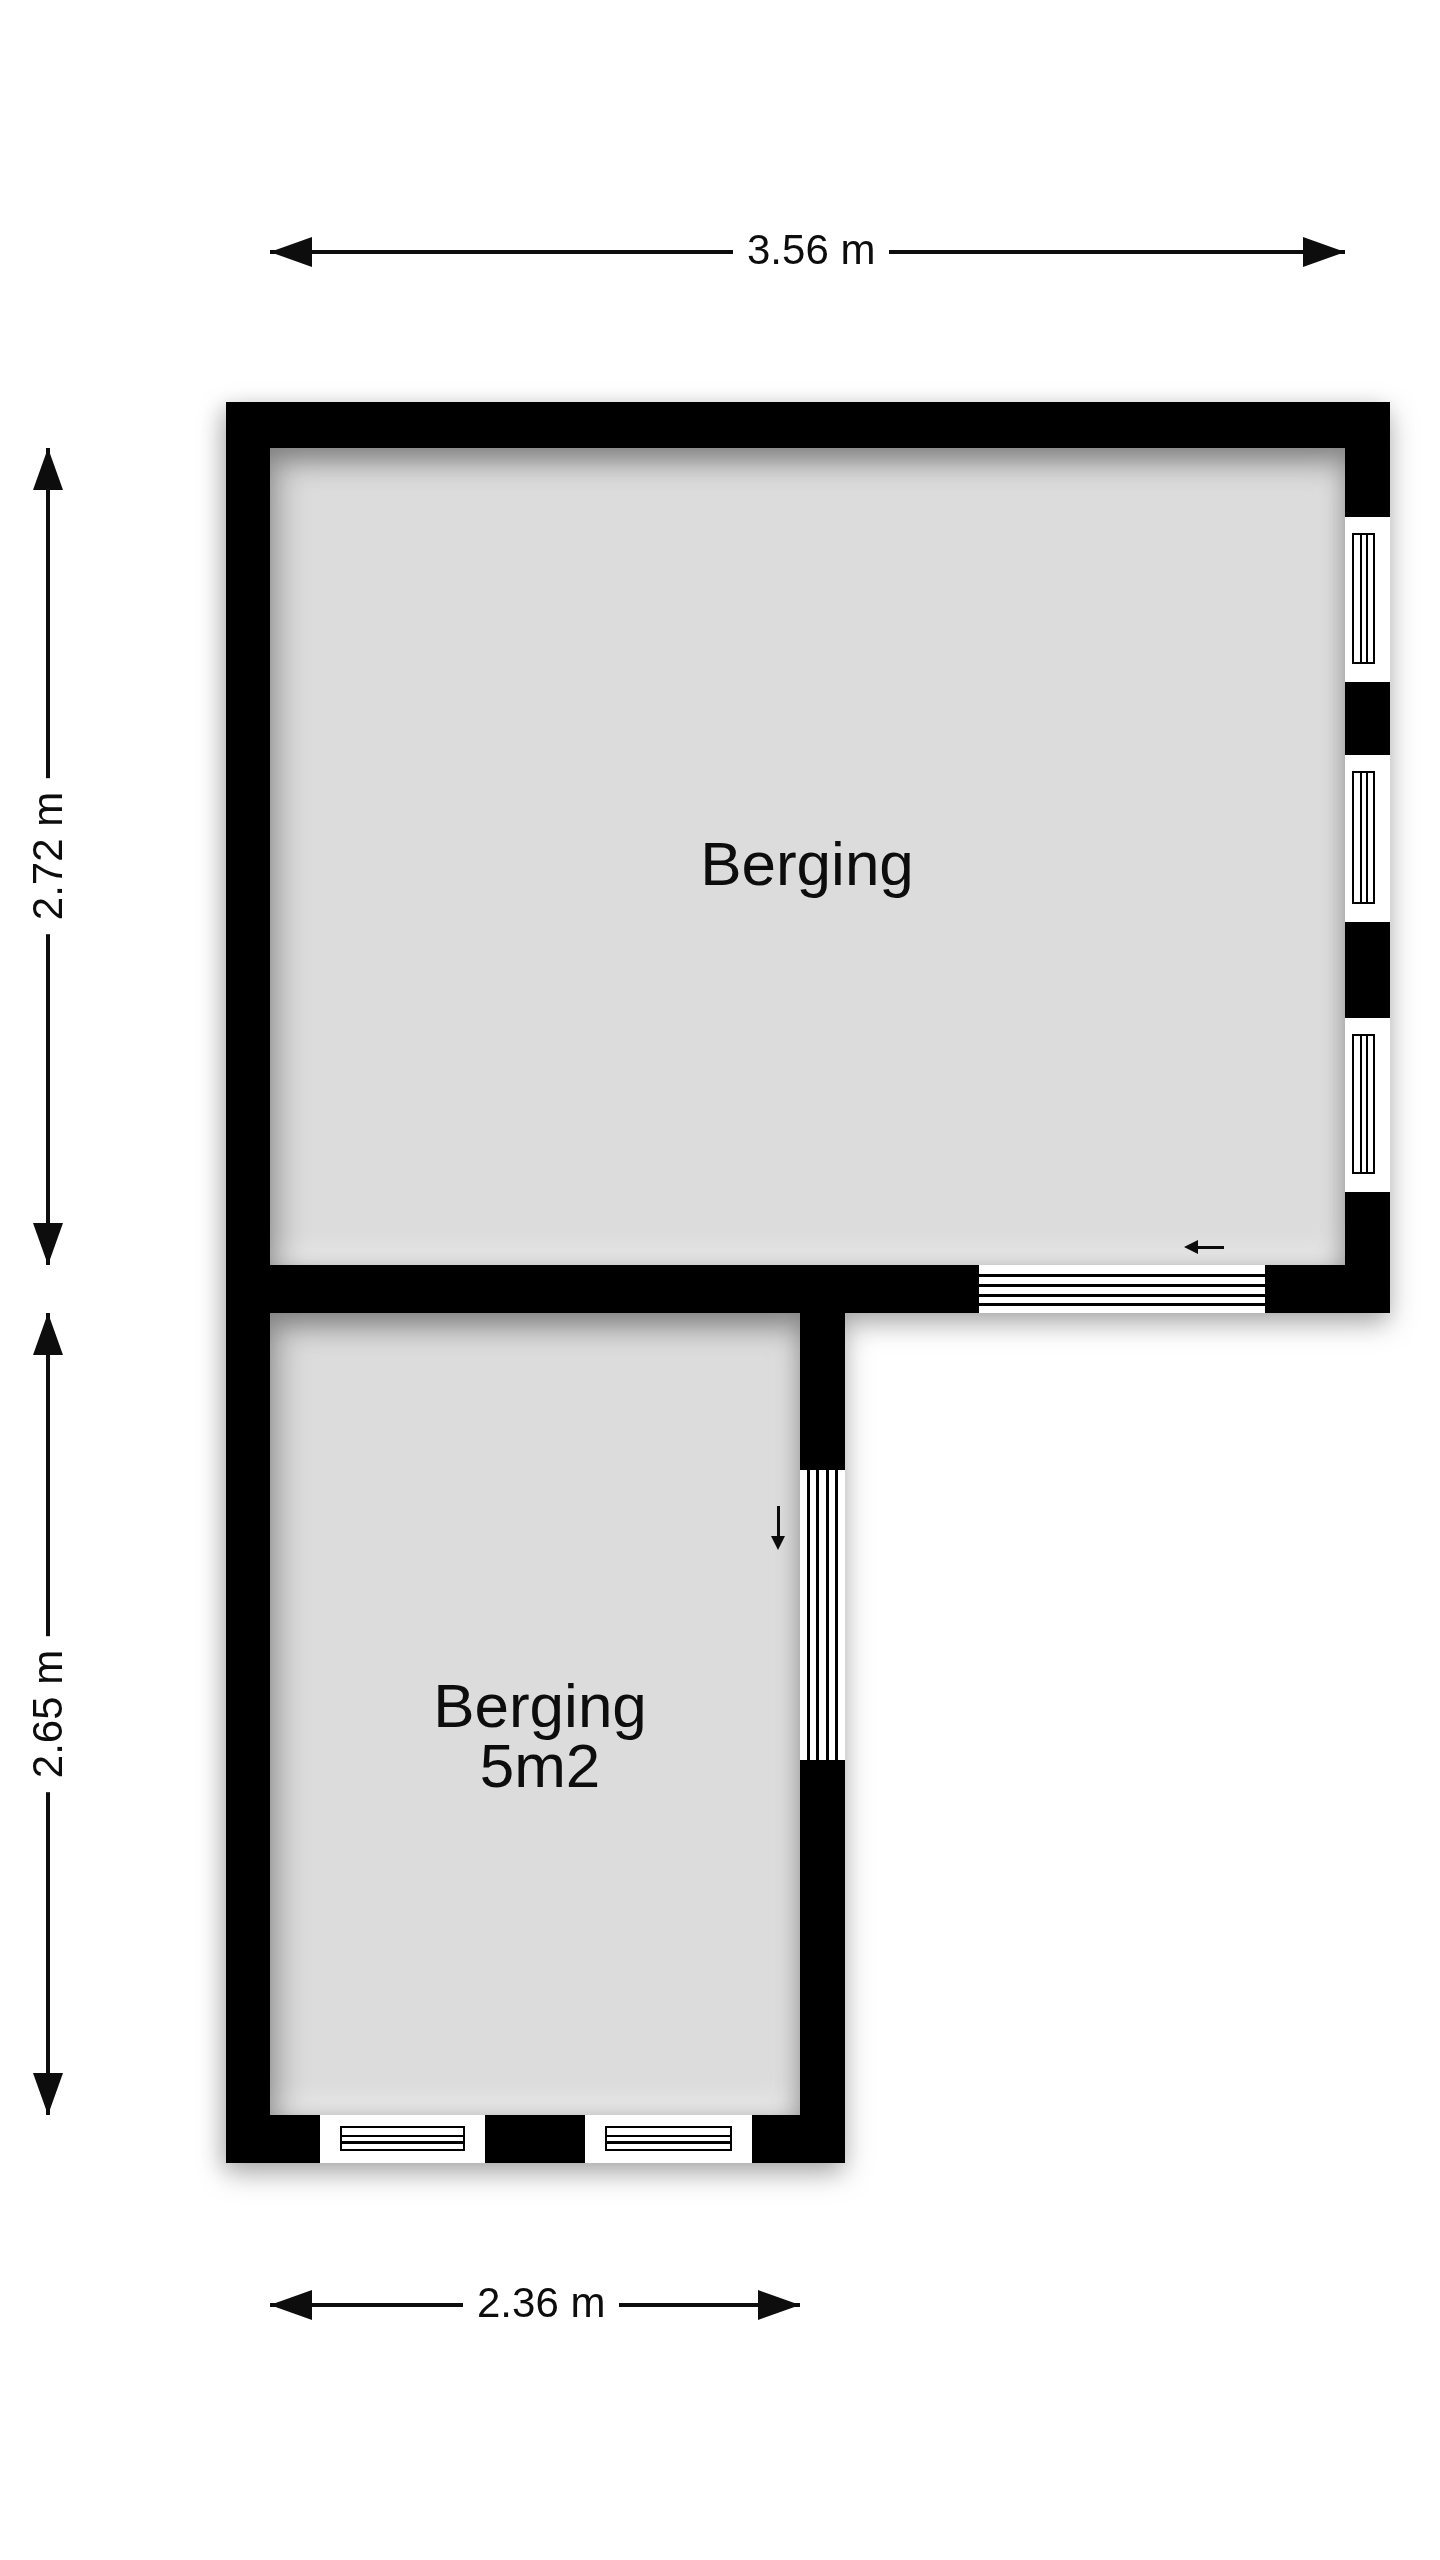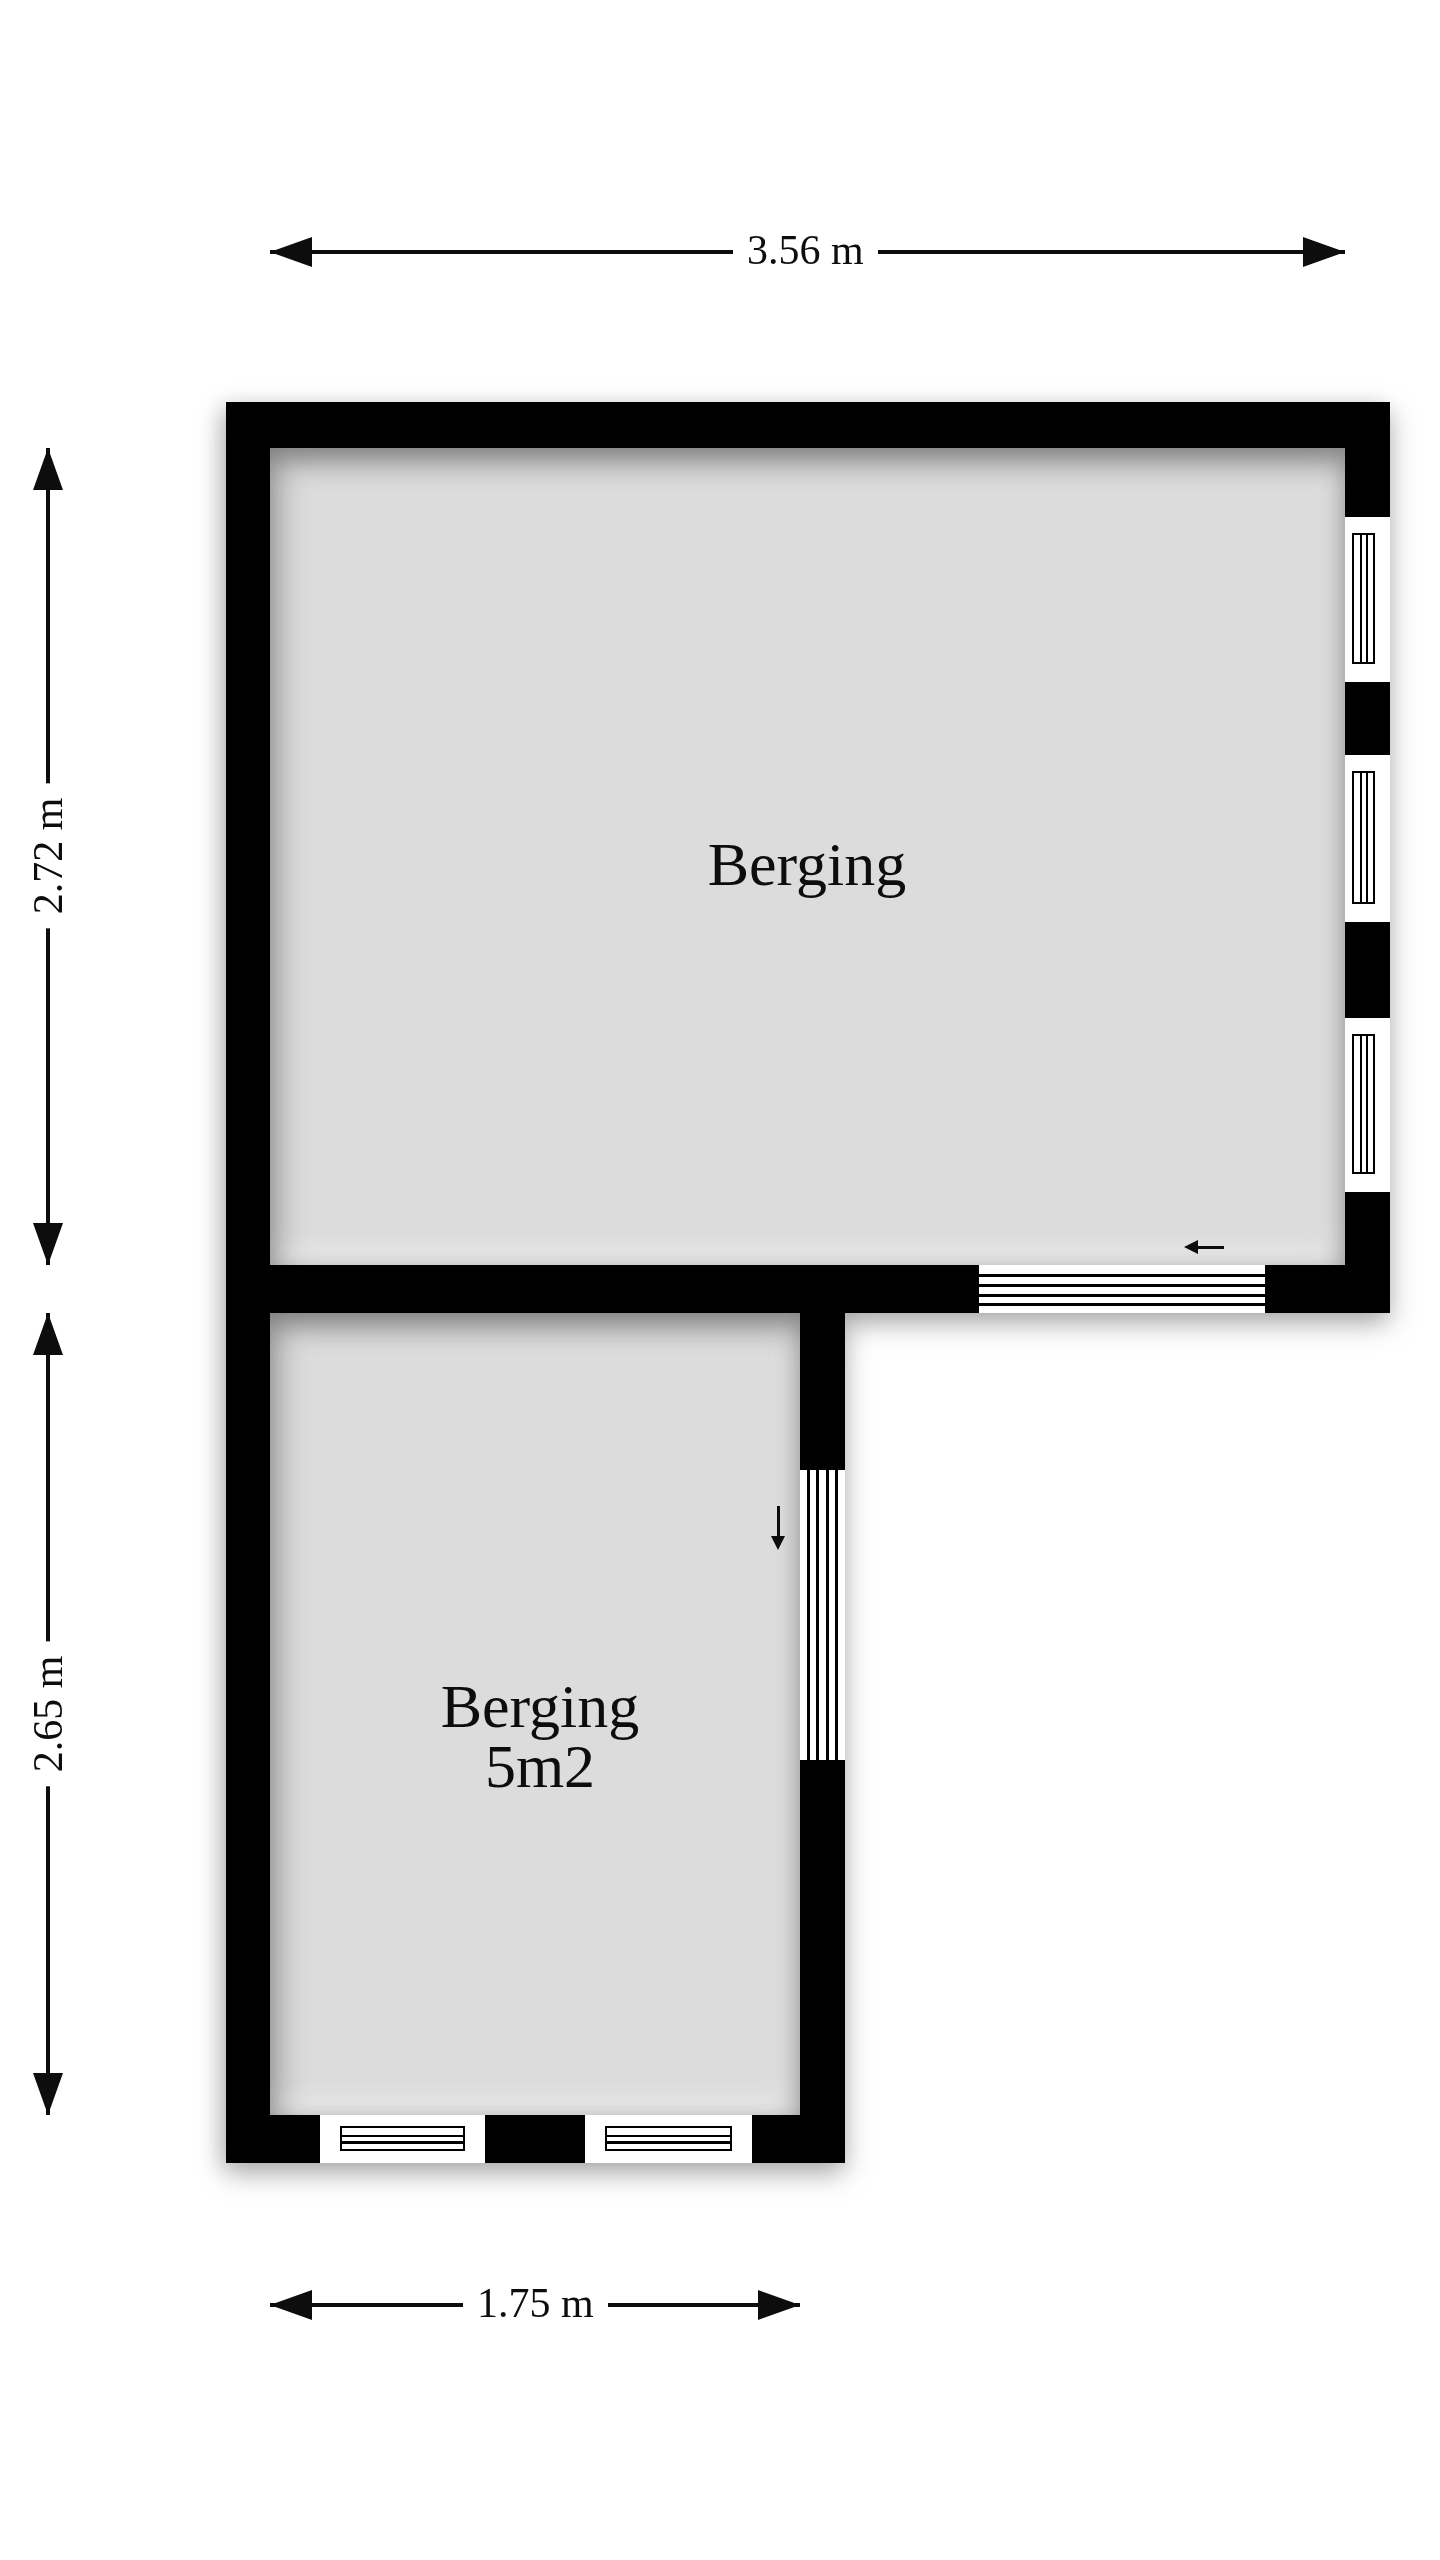--- a/index.html
+++ b/index.html
@@ -1,19 +1,19 @@
 <!DOCTYPE html>
 <html style="--wall: #000000; --roomfill: #dcdcdc; --bg: #ffffff; --ink: #0d0d0d;"><head>
 <meta charset="utf-8">
 <style>
   html,body{margin:0;padding:0;background:#fff;}
   .canvas{
     position:relative;width:1440px;height:2560px;overflow:hidden;
     background:var(--bg,#ffffff);
-    font-family:Liberation Serif, serif;
+    font-family:Liberation Sans, sans-serif;
     color:var(--ink,#000000);
   }
   
   .room{
     position:absolute;background:var(--roomfill,#dcdcdc);
     box-shadow:inset 14px 16px 30px rgba(0,0,0,.14), inset -10px -12px 26px rgba(255,255,255,.55);
   }
   .room-label{
     position:absolute;width:400px;text-align:center;
     font-size:62px;line-height:60px;letter-spacing:0px;color:#0d0d0d;
@@ -74,21 +74,21 @@
     <div class="dline" style="left:46px;top:1313px;width:4px;height:802px;"></div>
     <div class="tri up" style="left:33px;top:1313px;"></div>
     <div class="tri down" style="left:33px;top:2073px;"></div>
     <div class="dim-label vert" style="left:48px;top:1714px;">2.65 m</div>
   </div>
 
   <div>
     <div class="dline" style="left:270px;top:2303px;width:530px;height:4px;"></div>
     <div class="tri left" style="left:270px;top:2290px;"></div>
     <div class="tri right" style="left:758px;top:2290px;"></div>
-    <div class="dim-label" style="left:463px;top:2278px;">1.75 m</div>
+    <div class="dim-label" style="left:463px;top:2278px;">2.36 m</div>
   </div>
 
   <div class="room" style="left:270px;top:448px;width:1075px;height:817px;"></div>
   <div class="room" style="left:270px;top:1313px;width:530px;height:802px;"></div>
 
   <div class="room-label" style="left:607px;top:834px;">
     <div>Berging</div>
   </div>
   <div class="room-label" style="left:340px;top:1676px;">
     <div>Berging</div>

